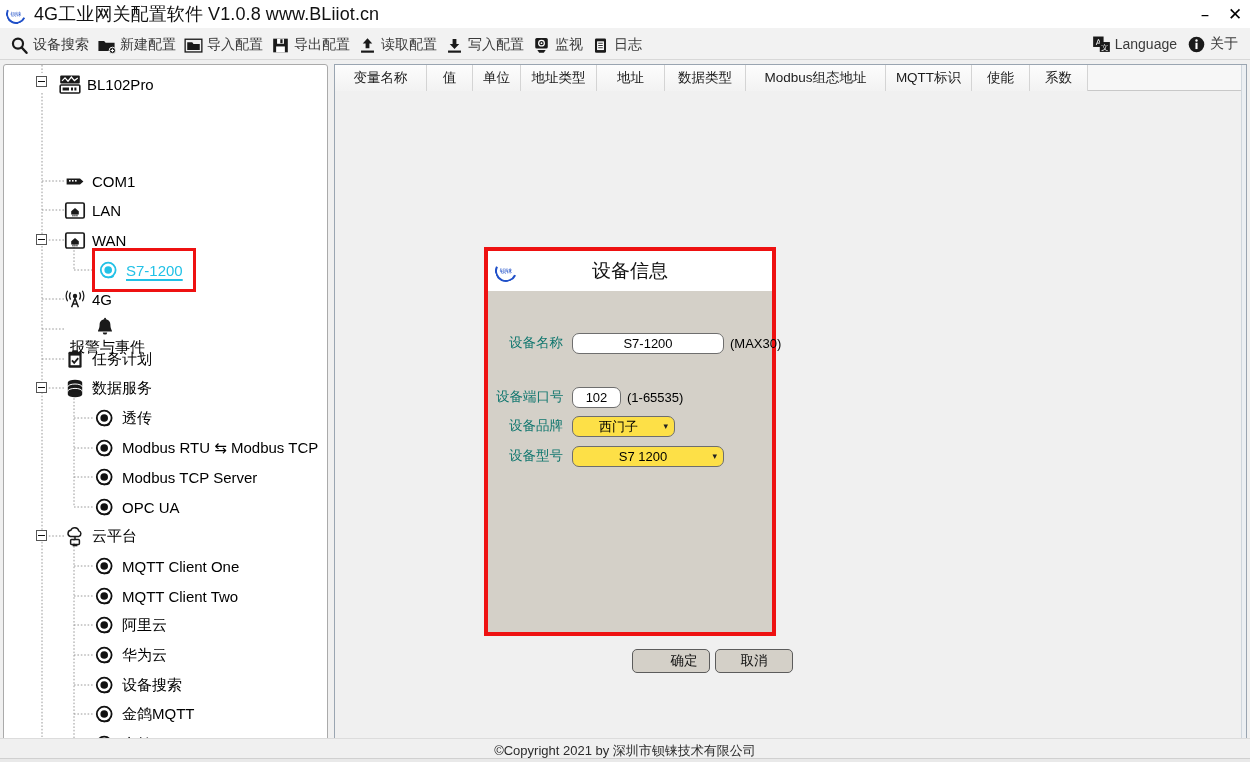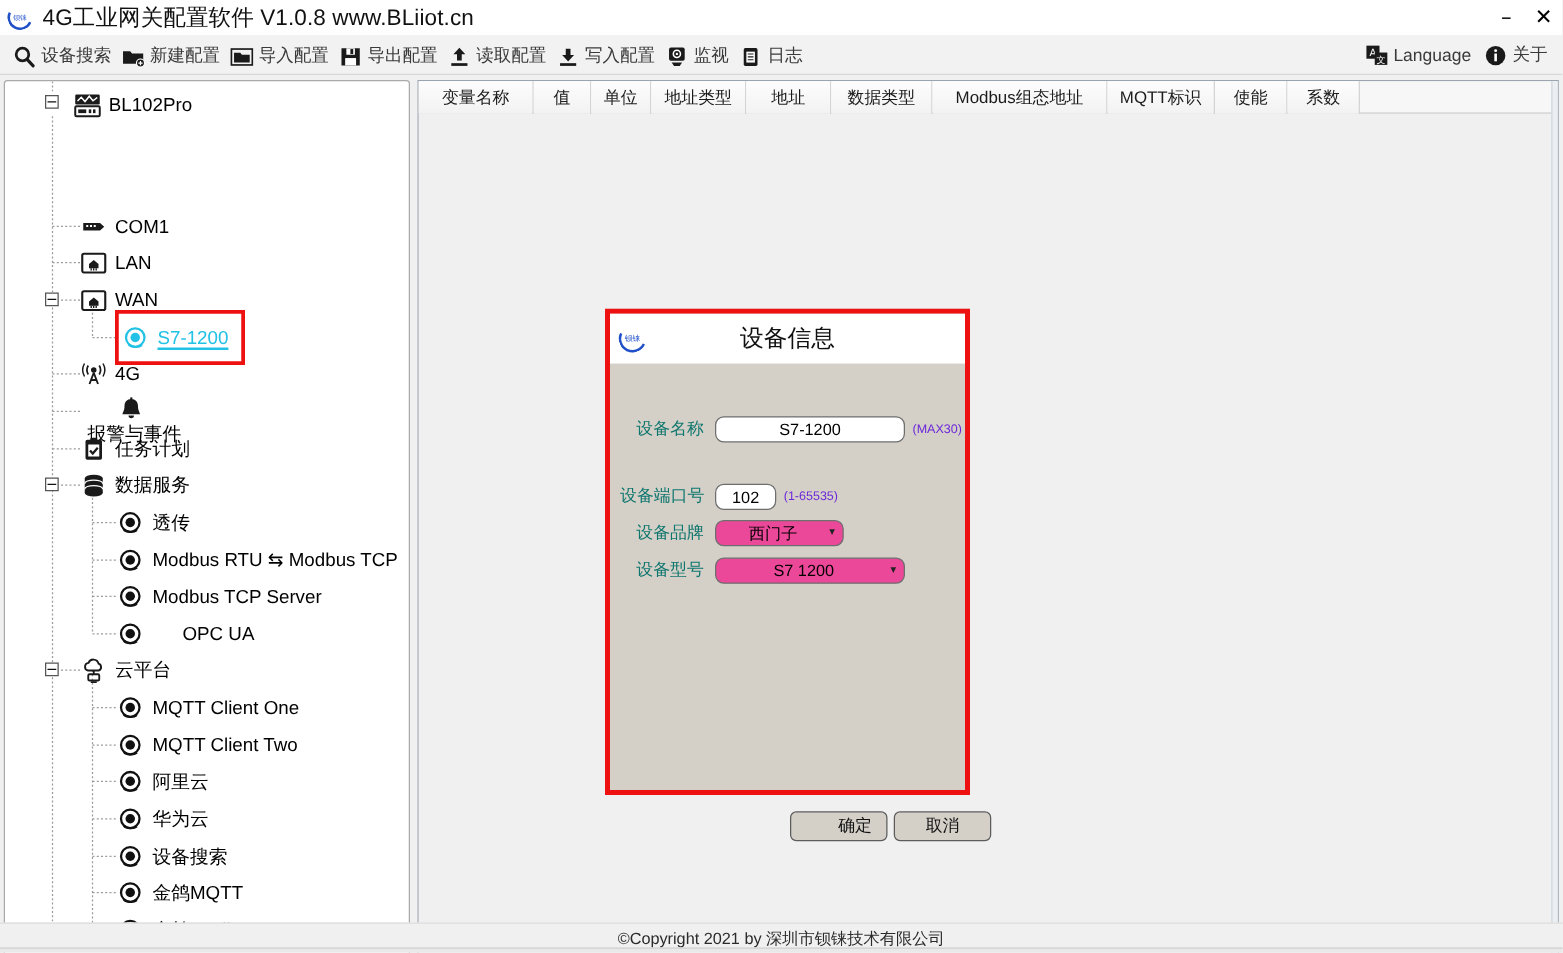--- a/index.html
+++ b/index.html
@@ -274,29 +274,29 @@
     border-radius: 7px;
     height: 21px;
     font-size: 13px;
     color: #000;
     text-align: center;
     font-family: "Liberation Sans", sans-serif;
     padding: 0 4px;
     outline: none;
   }
   .fhint {
-    font-size: 10px;
-    color: #6d28d9;
+    font-size: 13px;
+    color: #000000;
     margin-left: 6px;
     white-space: nowrap;
   }
   .fselect {
     -webkit-appearance: none;
     appearance: none;
-    background: #ec4899;
+    background: #fde047;
     border: 1px solid #6e6e6e;
     border-radius: 7px;
     height: 21px;
     font-size: 13px;
     color: #000;
     text-align: center;
     text-align-last: center;
     font-family: "Liberation Sans", sans-serif;
     padding: 0 16px 0 6px;
     outline: none;
@@ -627,21 +627,21 @@
 
     <div class="tnode" style="left:90px;top:400px;">
       <svg class="tnode-icon" viewBox="0 0 22 21">
         <circle cx="10.2" cy="10" r="7.4" fill="none" stroke="#111" stroke-width="1.8"></circle>
         <circle cx="10.2" cy="10" r="3.8" fill="#111"></circle>
         <path d="M5 15.6c2 2.4 8 2.6 10.6.6" stroke="#111" stroke-width="1.6" fill="none"></path>
       </svg>
       <span class="tnode-label">Modbus TCP Server</span>
     </div>
 
-    <div class="tnode" style="left:90px;top:430px;gap:24px;">
+    <div class="tnode" style="left:90px;top:430px;">
       <svg class="tnode-icon" viewBox="0 0 22 21">
         <circle cx="10.2" cy="10" r="7.4" fill="none" stroke="#111" stroke-width="1.8"></circle>
         <circle cx="10.2" cy="10" r="3.8" fill="#111"></circle>
         <path d="M5 15.6c2 2.4 8 2.6 10.6.6" stroke="#111" stroke-width="1.6" fill="none"></path>
       </svg>
       <span class="tnode-label">OPC UA</span>
     </div>
 
     <div class="expander" style="left:32px;top:465px;"></div>
     <div class="tnode" style="left:60px;top:459px;">

